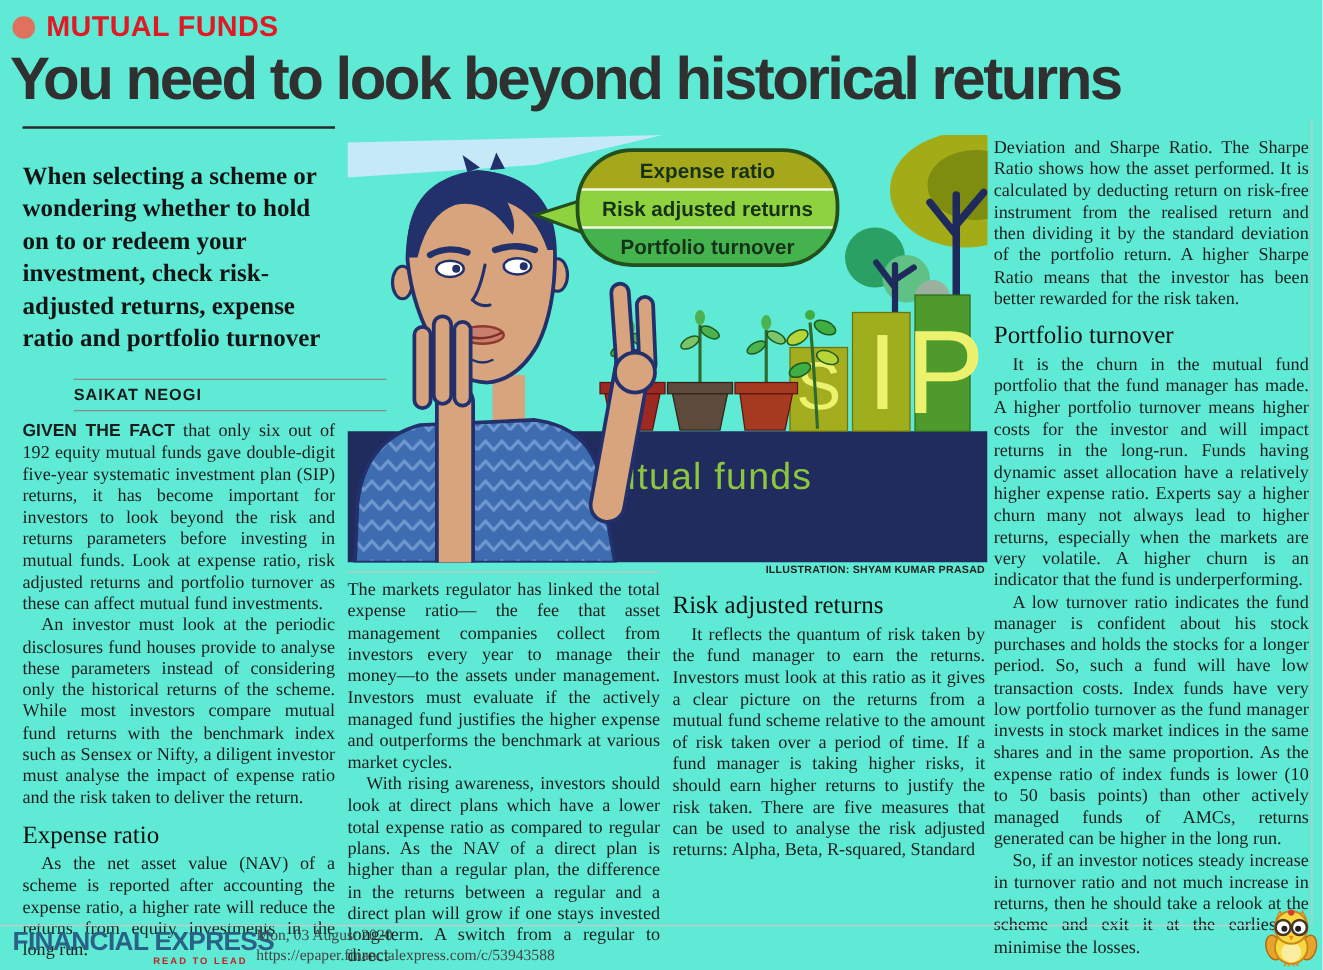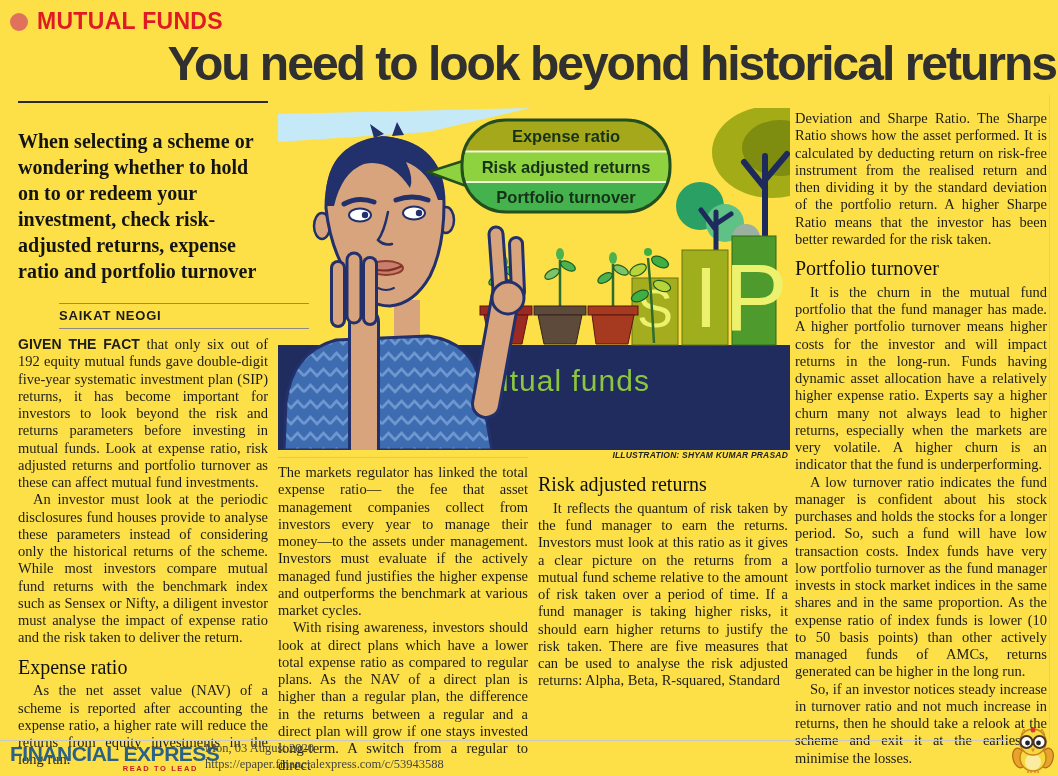--- a/index.html
+++ b/index.html
@@ -1,24 +1,24 @@
 <!DOCTYPE html>
 <html><head>
 <meta charset="utf-8">
 <style>
   html,body{margin:0;padding:0;background:#fff;}
-  .page{position:relative;width:1058px;height:776px;background:#fde047;overflow:hidden;
+  .page{position:relative;width:1058px;height:776px;background:#5eead4;overflow:hidden;
         font-family:"Liberation Sans",sans-serif;}
 
   
   .kicker{position:absolute;left:10px;top:8px;display:flex;align-items:center;gap:9px;}
   .kicker-dot{width:18px;height:18px;border-radius:50%;background:#e0715c;}
   .kicker-label{font-size:23px;font-weight:700;color:#e01a25;letter-spacing:.3px;}
   .headline{position:absolute;left:8px;top:36px;width:1048px;white-space:nowrap;
-            font-size:48px;font-weight:700;color:#303030;letter-spacing:-2px;text-align:right;}
+            font-size:48px;font-weight:700;color:#303030;letter-spacing:-2px;}
 
   
   .rule-deck{position:absolute;left:18px;top:101px;width:250px;border-top:2.5px solid #2a2a2a;}
   .rule-col2{position:absolute;left:278px;top:457px;width:250px;border-top:1px solid #c4c4c4;}
   .vline-right{position:absolute;left:1049px;top:95px;width:1px;height:645px;background:#c9c9c9;}
   .footer-line{position:absolute;left:0;top:740px;width:1008px;height:1px;background:#c9c9c9;}
 
   
   .deck{position:absolute;left:18px;top:128px;width:254px;
         font-family:Liberation Serif, serif;font-weight:700;font-size:20px;line-height:26px;color:#141414;}
@@ -35,21 +35,21 @@
   h3.sec{font-family:"Liberation Serif",serif;font-weight:400;font-size:20px;
          margin:9px 0 3px;color:#101010;text-align:left;}
   #col1{left:18px;top:336px;}
   #col2{left:278px;top:464px;}
   #col3{left:538px;top:464px;}
   #col4{left:795px;top:110px;width:252px;}
 
   
   .illo{position:absolute;left:278px;top:108px;width:512px;height:342px;}
   .credit{position:absolute;left:530px;top:450px;width:258px;text-align:right;
-          font-size:8.5px;font-weight:700;color:#222;letter-spacing:.2px;font-style:italic;}
+          font-size:8.5px;font-weight:700;color:#222;letter-spacing:.2px;}
 
   
   .fe-logo{position:absolute;left:10px;top:742px;width:188px;}
   .fe-logo-name{font-size:21px;font-weight:700;color:#2a6186;letter-spacing:-.5px;white-space:nowrap;}
   .fe-logo-tag{text-align:right;font-size:7.5px;font-weight:700;color:#c22026;letter-spacing:1.6px;margin-top:-2px;}
   .fe-meta{position:absolute;left:205px;top:741px;font-family:Liberation Serif, serif;
            font-size:12.5px;line-height:1.25;color:#454545;white-space:nowrap;}
   .owl{position:absolute;left:1012px;top:726px;width:42px;height:48px;}
 </style>
 </head>

